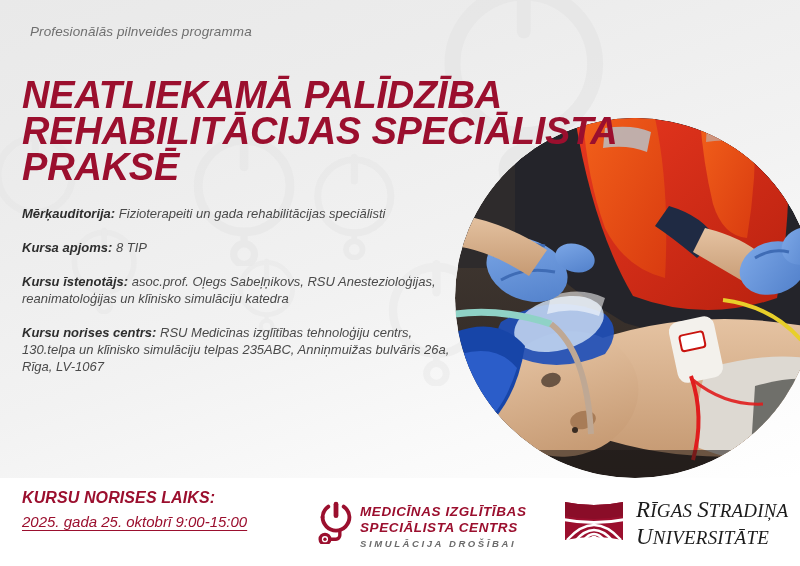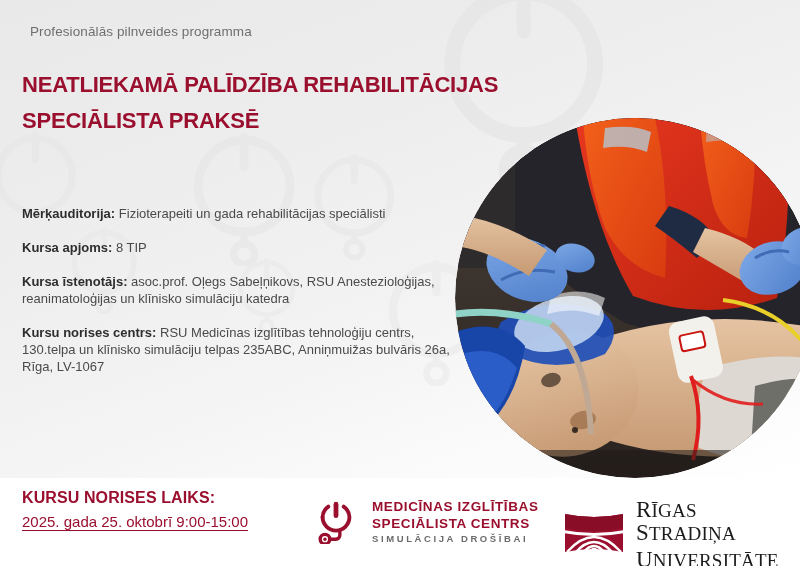--- a/index.html
+++ b/index.html
@@ -4,20 +4,21 @@
 <style>
   html,body{margin:0;padding:0;}
   body{
     width:800px;height:566px;overflow:hidden;
     font-family:"Liberation Sans", sans-serif;
     background:#ffffff;
   }
   .poster{
     position:relative;width:800px;height:566px;overflow:hidden;
     background:#e5e5e5;
+    font-style:italic;
   }
   
   .bg-upper{
     position:absolute;left:0;top:0;width:800px;height:478px;
     background:
       linear-gradient(160deg,#e9e9e9 0%,#ececec 25%,#f2f2f2 55%,#fafafa 80%,#ffffff 100%);
   }
   .bg-lower{
     position:absolute;left:0;top:478px;width:800px;height:88px;
     background:#ffffff;
@@ -36,21 +37,21 @@
   }
   .photo-wrap svg{display:block;}
 
   
   .kicker{
     position:absolute;left:30px;top:24px;
     font-size:13.5px;color:#6f6f6f;letter-spacing:.1px;
   }
   .title{
     position:absolute;left:22px;top:52px;width:600px;
-    font-size:22px;line-height:36px;font-weight:700;
+    font-size:38px;line-height:36px;font-weight:700;
     color:#9b0f2e;letter-spacing:-.2px;
   }
   .details{
     position:absolute;left:22px;top:205px;width:430px;
     font-size:13px;line-height:17px;color:#4a4a4a;
   }
   .det-block{margin-bottom:17px;}
   .det-block:last-child{margin-bottom:0;}
   .det-block b{color:#2e2e2e;font-weight:700;}
 
@@ -59,21 +60,21 @@
     position:absolute;left:22px;top:489px;
     font-size:16px;font-weight:700;color:#9b0f2e;letter-spacing:.1px;
   }
   .time-val{
     position:absolute;left:22px;top:513px;
     font-size:15px;color:#9b0f2e;text-decoration:underline;
     text-underline-offset:3px;
   }
   .logo-mitc{
     position:absolute;left:312px;top:496px;
-    display:flex;align-items:center;gap:12px;
+    display:flex;align-items:flex-end;gap:0;
   }
   .mitc-txt{line-height:1;}
   .mitc-l1,.mitc-l2{
     font-size:13.5px;font-weight:700;color:#9b0f2e;
     letter-spacing:.6px;display:block;
   }
   .mitc-l2{margin-top:3px;}
   .mitc-l3{
     font-size:9.5px;font-weight:700;color:#6b6b6b;
     letter-spacing:2.6px;display:block;margin-top:4px;
@@ -251,21 +252,21 @@
   <div class="details">
     <div class="det-block">
       <b>Mērķauditorija:</b>
       <span>Fizioterapeiti un gada rehabilitācijas speciālisti</span>
     </div>
     <div class="det-block">
       <b>Kursa apjoms:</b>
       <span>8 TIP</span>
     </div>
     <div class="det-block">
-      <b>Kursa īstenotājs:</b>
+      <b>Kursu īstenotājs:</b>
       <span>asoc.prof. Oļegs Sabeļņikovs, RSU Anestezioloģijas, reanimatoloģijas un klīnisko simulāciju katedra</span>
     </div>
     <div class="det-block">
       <b>Kursu norises centrs:</b>
       <span>RSU Medicīnas izglītības tehnoloģiju centrs, 130.telpa un klīnisko simulāciju telpas 235ABC, Anniņmuižas bulvāris 26a, Rīga, LV-1067</span>
     </div>
   </div>
 
   <div class="time-head">KURSU NORISES LAIKS:</div>
   <div class="time-val">2025. gada 25. oktobrī 9:00-15:00</div>

